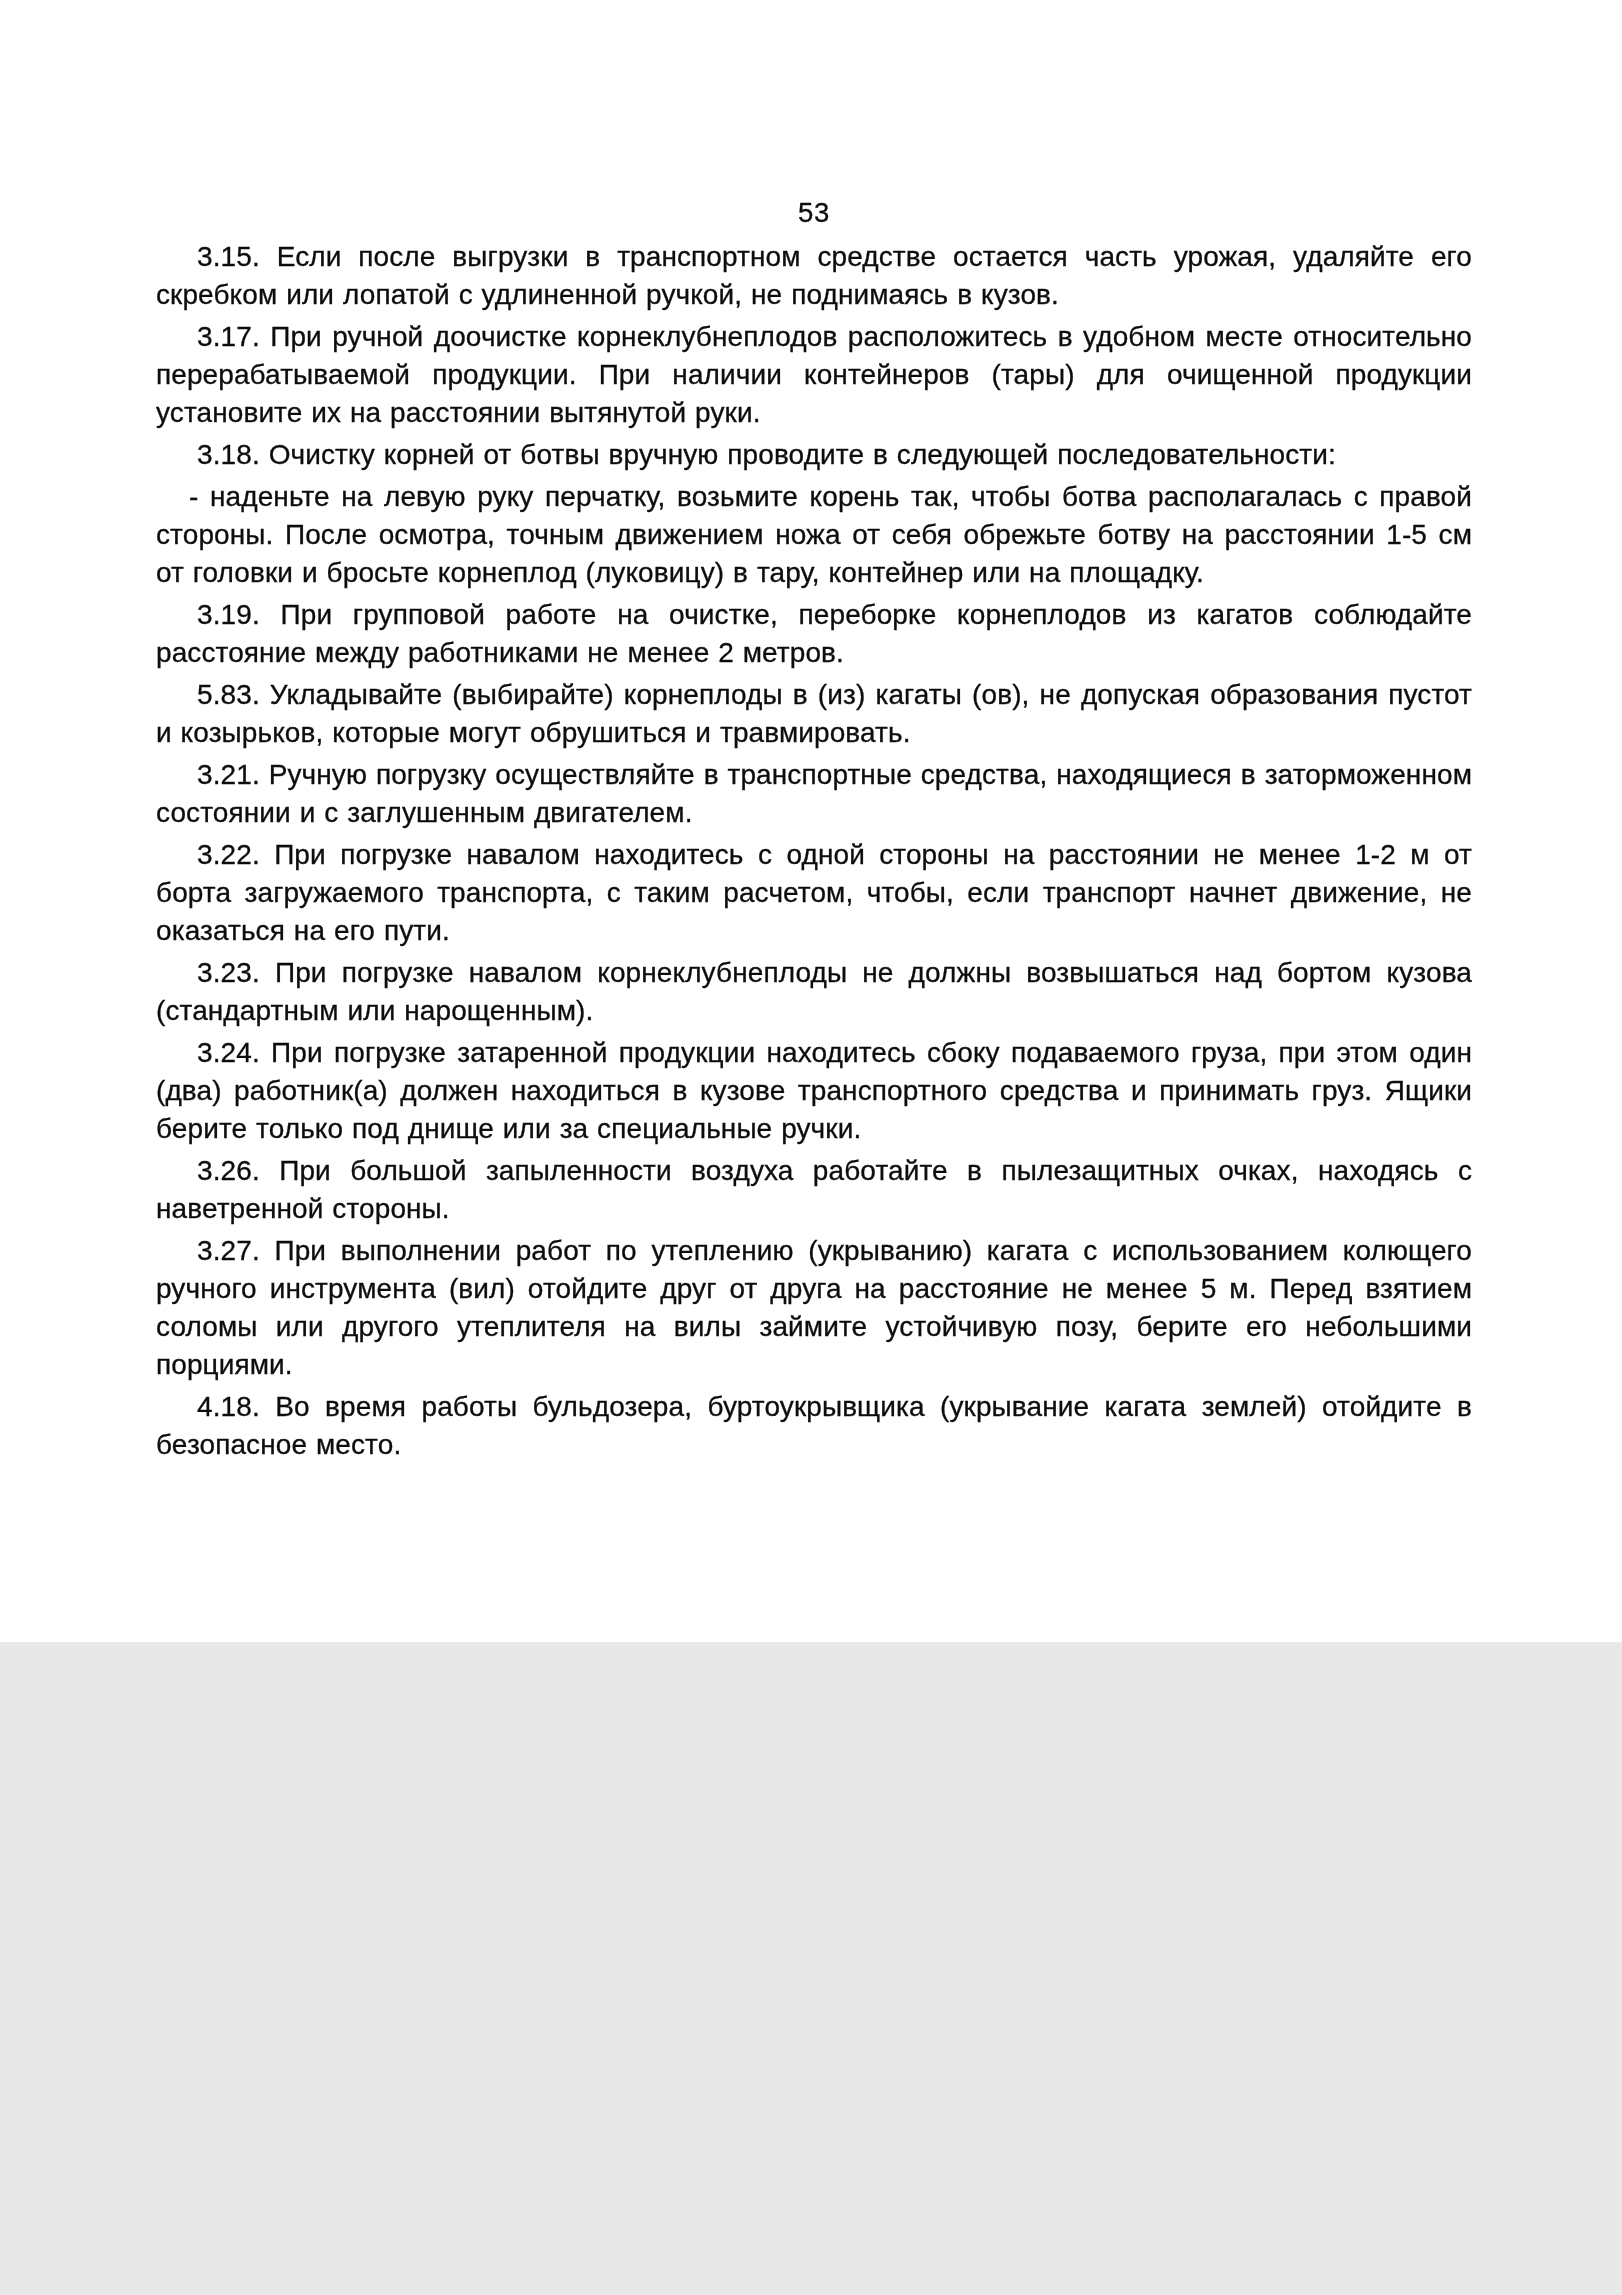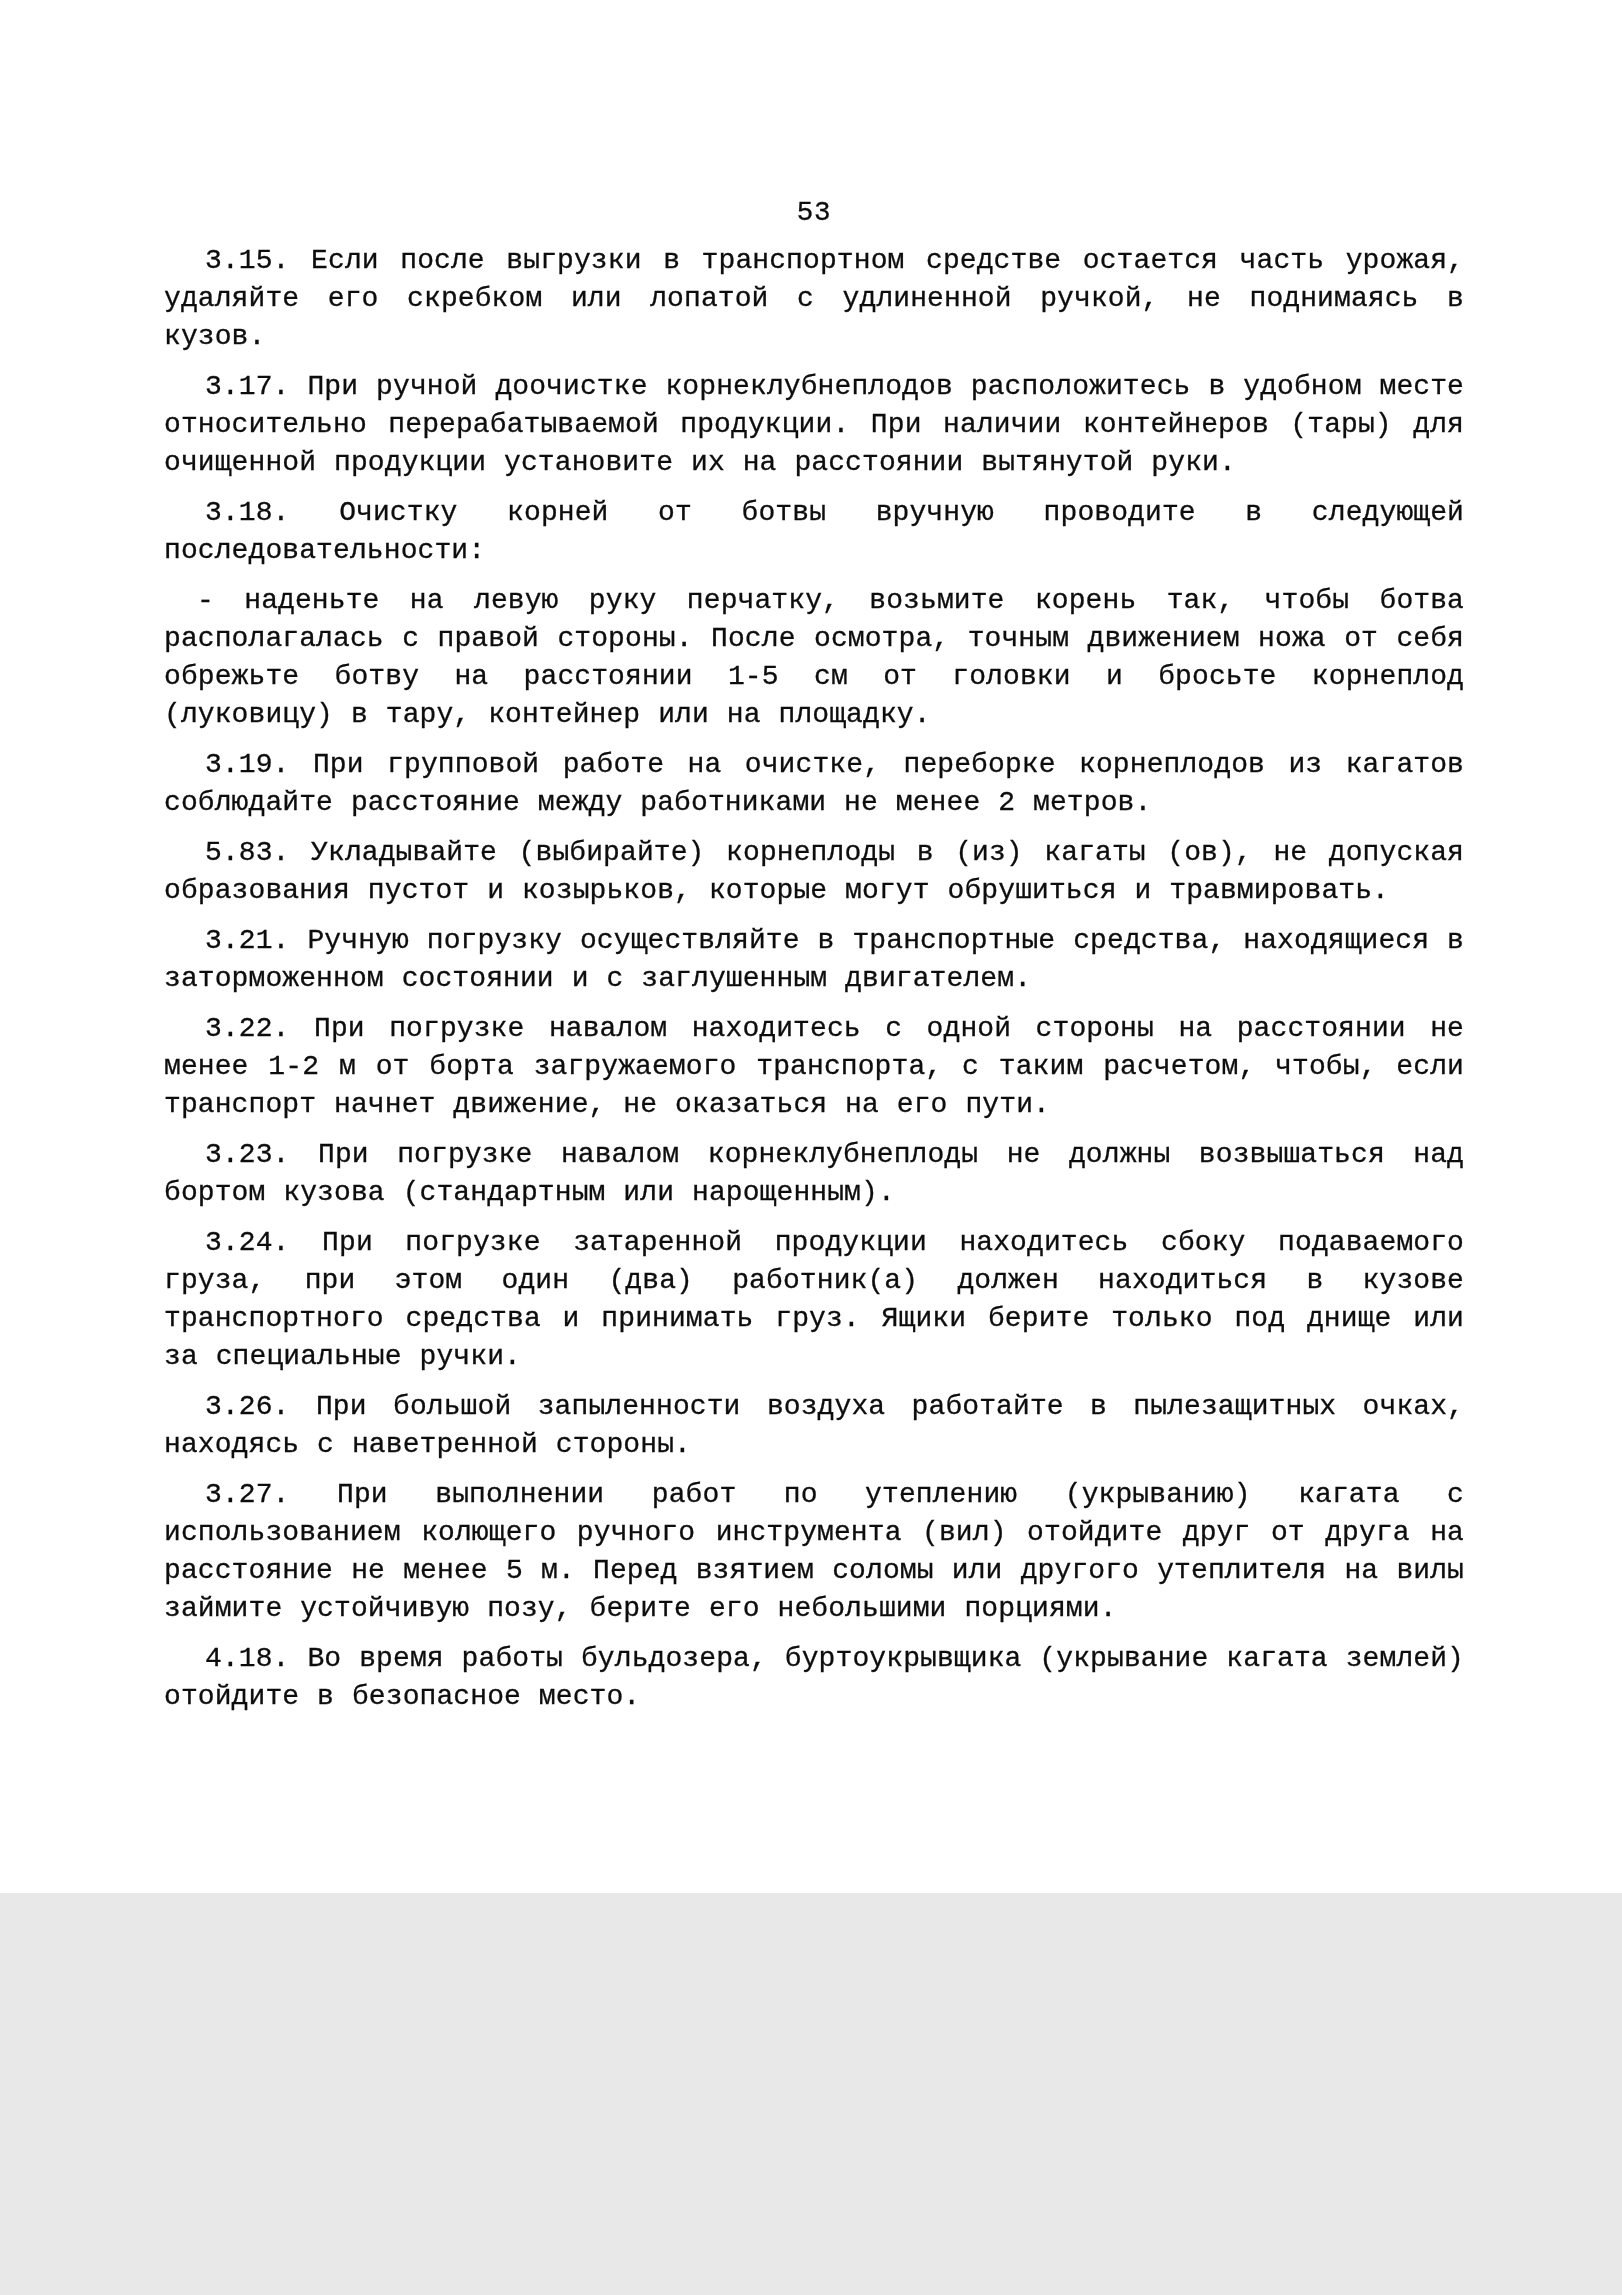--- a/index.html
+++ b/index.html
@@ -3,44 +3,44 @@
 <meta charset="utf-8">
 <style>
   html, body {
     margin: 0;
     padding: 0;
     background: #e8e8e8;
   }
   .page {
     position: relative;
     width: 1623px;
-    height: 1893px;
+    height: 1642px;
     background: #ffffff;
     box-sizing: border-box;
     padding: 196px 147px 131px 152px;
-    font-family: Liberation Mono, monospace;
+    font-family: Liberation Sans, sans-serif;
     color: #0d0d0d;
     -webkit-text-stroke: 0.3px #0d0d0d;
   }
   .page-number {
     text-align: center;
     font-size: 27.5px;
     line-height: 34px;
     margin-bottom: 7.9px;
     letter-spacing: 0.7px;
   }
   .text-block {
     font-size: 28px;
     line-height: 38px;
     text-align: justify;
     letter-spacing: 0.1px;
     word-spacing: 1px;
   }
   .para {
-    margin: 12px;
+    margin: 4px;
     text-indent: 41px;
   }
   .para.sub {
     text-indent: 33px;
   }
 </style>
 </head>
 <body>
 
 <div class="page">

